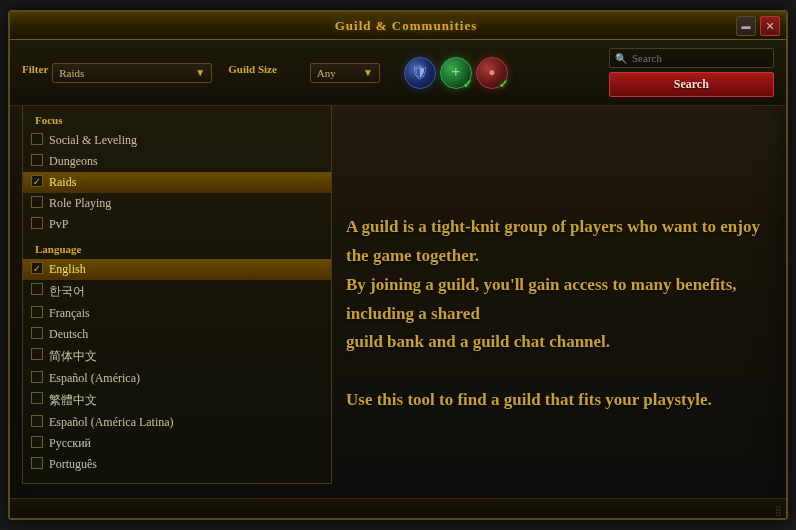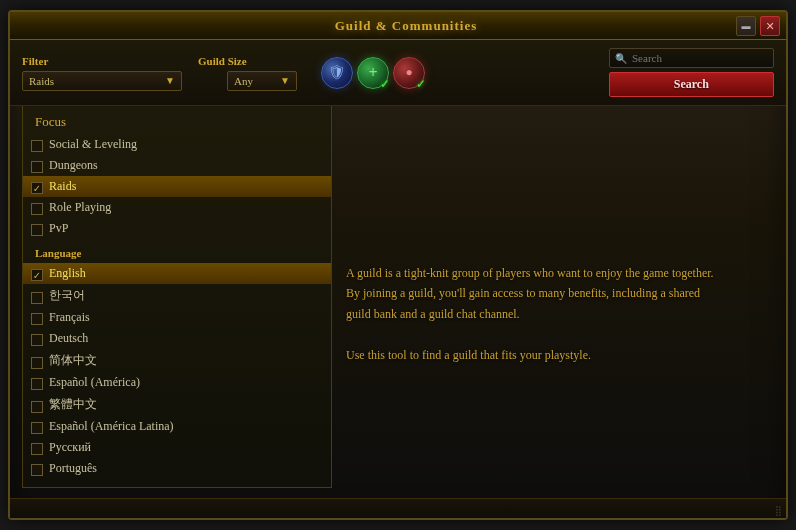--- a/index.html
+++ b/index.html
@@ -83,21 +83,21 @@
       display: flex;
       align-items: center;
       padding: 8px 12px;
       gap: 16px;
       border-bottom: 1px solid #3a2a0a;
       background: linear-gradient(180deg, #1e1a08 0%, #141008 100%);
     }
 
     .filter-section {
       display: flex;
-      flex-direction: column;
+      flex-direction: row;
       gap: 4px;
     }
 
     .section-label {
       color: #d4a830;
       font-size: 11px;
       font-weight: bold;
     }
 
     .dropdown {
@@ -115,21 +115,21 @@
     }
 
     .dropdown-arrow {
       color: #c8a830;
       font-size: 10px;
       margin-left: 6px;
     }
 
     .guild-size-section {
       display: flex;
-      flex-direction: column;
+      flex-direction: row;
       gap: 4px;
     }
 
     .size-dropdown {
       display: flex;
       align-items: center;
       background: linear-gradient(180deg, #2a2010, #181208);
       border: 1px solid #5a4a1a;
       border-radius: 2px;
       padding: 3px 6px;
@@ -246,28 +246,28 @@
       width: 310px;
       background: linear-gradient(180deg, #1e1a0a, #101008);
       border: 1px solid #4a3a10;
       border-top: none;
       z-index: 10;
       padding-bottom: 8px;
     }
 
     .focus-group-label {
       color: #d4a830;
-      font-size: 13px;
-      font-weight: normal;
+      font-size: 11px;
+      font-weight: bold;
       padding: 8px 12px 4px 12px;
     }
 
     .menu-item {
       display: flex;
-      align-items: flex-end;
+      align-items: flex-start;
       padding: 3px 12px 3px 8px;
       cursor: pointer;
       color: #c8c0a0;
       font-size: 12px;
       gap: 6px;
     }
 
     .menu-item.selected {
       background: linear-gradient(180deg, #6a4a00, #4a3000);
       color: #f0e060;
@@ -303,23 +303,24 @@
       width: 460px;
       height: 100%;
       padding: 30px 20px;
       display: flex;
       flex-direction: column;
       justify-content: center;
     }
 
     .info-text {
       color: #c8a030;
-      font-size: 12px;
+      font-size: 17px;
       line-height: 1.7;
       text-shadow: 0 1px 3px rgba(0,0,0,0.8);
+      font-weight: bold;
     }
 
     .bottom-bar {
       position: absolute;
       bottom: 0;
       left: 0;
       right: 0;
       height: 20px;
       background: linear-gradient(180deg, #1a1408, #0e0d08);
       border-top: 1px solid #3a2a0a;

